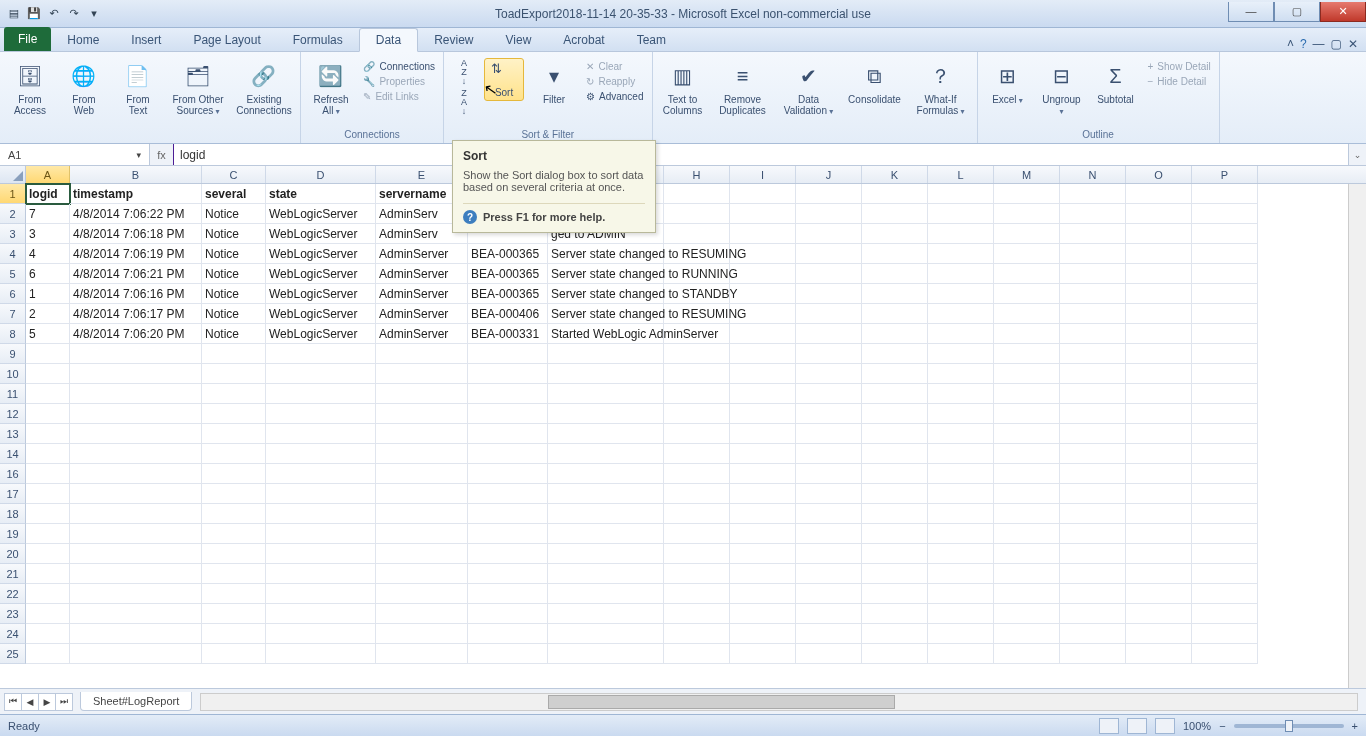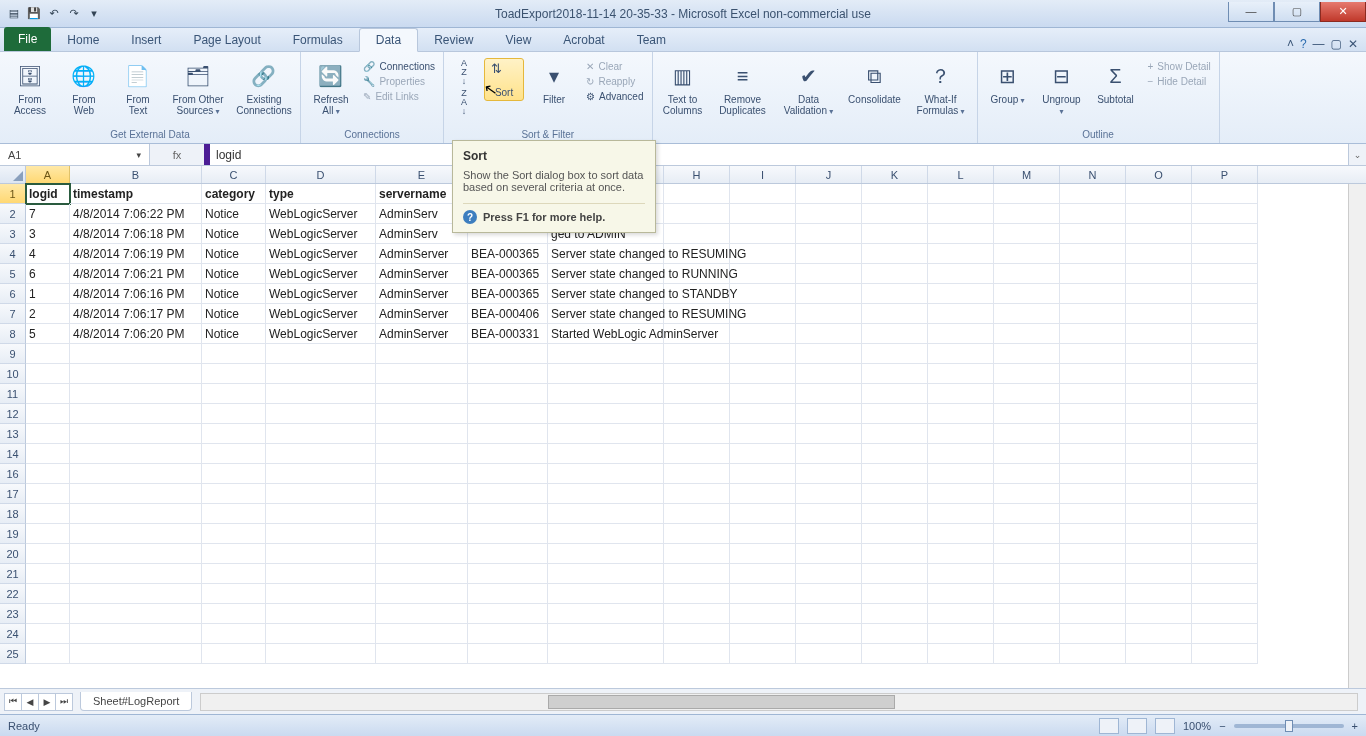--- a/index.html
+++ b/index.html
@@ -33,21 +33,21 @@
 .smitem { display:flex; align-items:center; gap:4px; padding:1px 2px; white-space:nowrap; }
 .smitem.dis { color:#9aa7b8; }
 .rbtn-sort { width:28px; height:28px; border:1px solid transparent; display:flex; align-items:center; justify-content:center; font-size:9px; color:#3a5070; flex-direction:column; line-height:1;}
 .sortbig { display:flex; flex-direction:column; align-items:center; width:40px; font-size:10px; padding:2px; border:1px solid #e5b83b; background:linear-gradient(#fff2c7,#ffe28a); border-radius:3px; color:#3a5070;}
 .sortbig .bicn{width:26px;height:26px;font-size:13px;}
 .drop::after{content:" ▾"; font-size:8px; color:#5a7296;}
 
 
 .fxrow { height:22px; border-bottom:1px solid #bcc9dc; display:flex; align-items:stretch; background:#eef2f8;}
 .namebox { width:150px; border-right:1px solid #bcc9dc; display:flex; align-items:center; padding:0 8px; background:#fff; justify-content:space-between;}
-.fxico { width:60px; display:flex; align-items:center; justify-content:center; border-right:6px solid #4c1d95; color:#666; background:#eef2f8;}
+.fxico { width:24px; display:flex; align-items:center; justify-content:center; border-right:1px solid #4c1d95; color:#666; background:#eef2f8;}
 .fxinput { flex:1; background:#fff; padding:0 6px; display:flex; align-items:center; font-size:12px; color:#333;}
 .fxexp { width:18px; border-left:1px solid #bcc9dc; display:flex; align-items:center; justify-content:center; font-size:9px; color:#666; background:#eef2f8;}
 
 
 .gridwrap { position:absolute; top:166px; left:0; right:0; bottom:48px; overflow:hidden; background:#fff;}
 .colhdrs { display:flex; height:18px; background:linear-gradient(#f7f9fc,#e7edf5); border-bottom:1px solid #bcc9dc; }
 .corner { width:26px; border-right:1px solid #bcc9dc; background:linear-gradient(#f0f4fa,#dde6f2); position:relative;}
 .corner::after{content:""; position:absolute; right:2px; bottom:2px; border:5px solid transparent; border-right-color:#8aa0bd; border-bottom-color:#8aa0bd;}
 .colhdr { border-right:1px solid #cfd9e8; text-align:center; font-size:11px; color:#3a5070; line-height:18px; }
 .colhdr.sel { background:linear-gradient(#ffe9a8,#ffd873); color:#6b5516; border-right-color:#e0c26a;}
@@ -138,21 +138,20 @@
         </div>
       <div class="bigbtn wide">
           <span class="bicn">🗂</span>
           <span class="drop">From Other Sources</span>
         </div>
       <div class="bigbtn wide">
           <span class="bicn">🔗</span>
           <span>Existing Connections</span>
         </div>
     </div>
-    <div class="rgroup-label">Get External Data</div>
   </div>
 
   <div class="rgroup">
     <div class="rgroup-body">
       <div class="bigbtn">
           <span class="bicn">🔄</span>
           <span class="drop">Refresh All</span>
         </div>
       <div class="smlist">
         <div class="smitem">
@@ -234,21 +233,21 @@
           <span class="bicn">？</span>
           <span class="drop">What-If Formulas</span>
         </div>
     </div>
   </div>
 
   <div class="rgroup" style="flex:0 0 auto;">
     <div class="rgroup-body">
       <div class="bigbtn">
           <span class="bicn">⊞</span>
-          <span class="drop">Group</span>
+          <span class="drop">Excel</span>
         </div>
       <div class="bigbtn">
           <span class="bicn">⊟</span>
           <span class="drop">Ungroup</span>
         </div>
       <div class="bigbtn">
           <span class="bicn">Σ</span>
           <span>Subtotal</span>
         </div>
       <div class="smlist">
@@ -294,22 +293,22 @@
       <div class="colhdr" style="width: 66px;">M</div>
       <div class="colhdr" style="width: 66px;">N</div>
       <div class="colhdr" style="width: 66px;">O</div>
       <div class="colhdr" style="width: 66px;">P</div>
     </div>
   <div class="rows" id="rows">
       <div class="row">
         <div class="rowhdr sel">1</div>
         <div class="cell bold selcell" style="width: 44px;">logid</div>
         <div class="cell bold" style="width: 132px;">timestamp</div>
-        <div class="cell bold" style="width: 64px;">category</div>
-        <div class="cell bold" style="width: 110px;">type</div>
+        <div class="cell bold" style="width: 64px;">several</div>
+        <div class="cell bold" style="width: 110px;">state</div>
         <div class="cell bold" style="width: 92px;">servername</div>
         <div class="cell bold" style="width: 80px;"></div>
         <div class="cell bold" style="width: 116px;"></div>
         <div class="cell bold" style="width: 66px;"></div>
         <div class="cell bold" style="width: 66px;"></div>
         <div class="cell bold" style="width: 66px;"></div>
         <div class="cell bold" style="width: 66px;"></div>
         <div class="cell bold" style="width: 66px;"></div>
         <div class="cell bold" style="width: 66px;"></div>
         <div class="cell bold" style="width: 66px;"></div>

